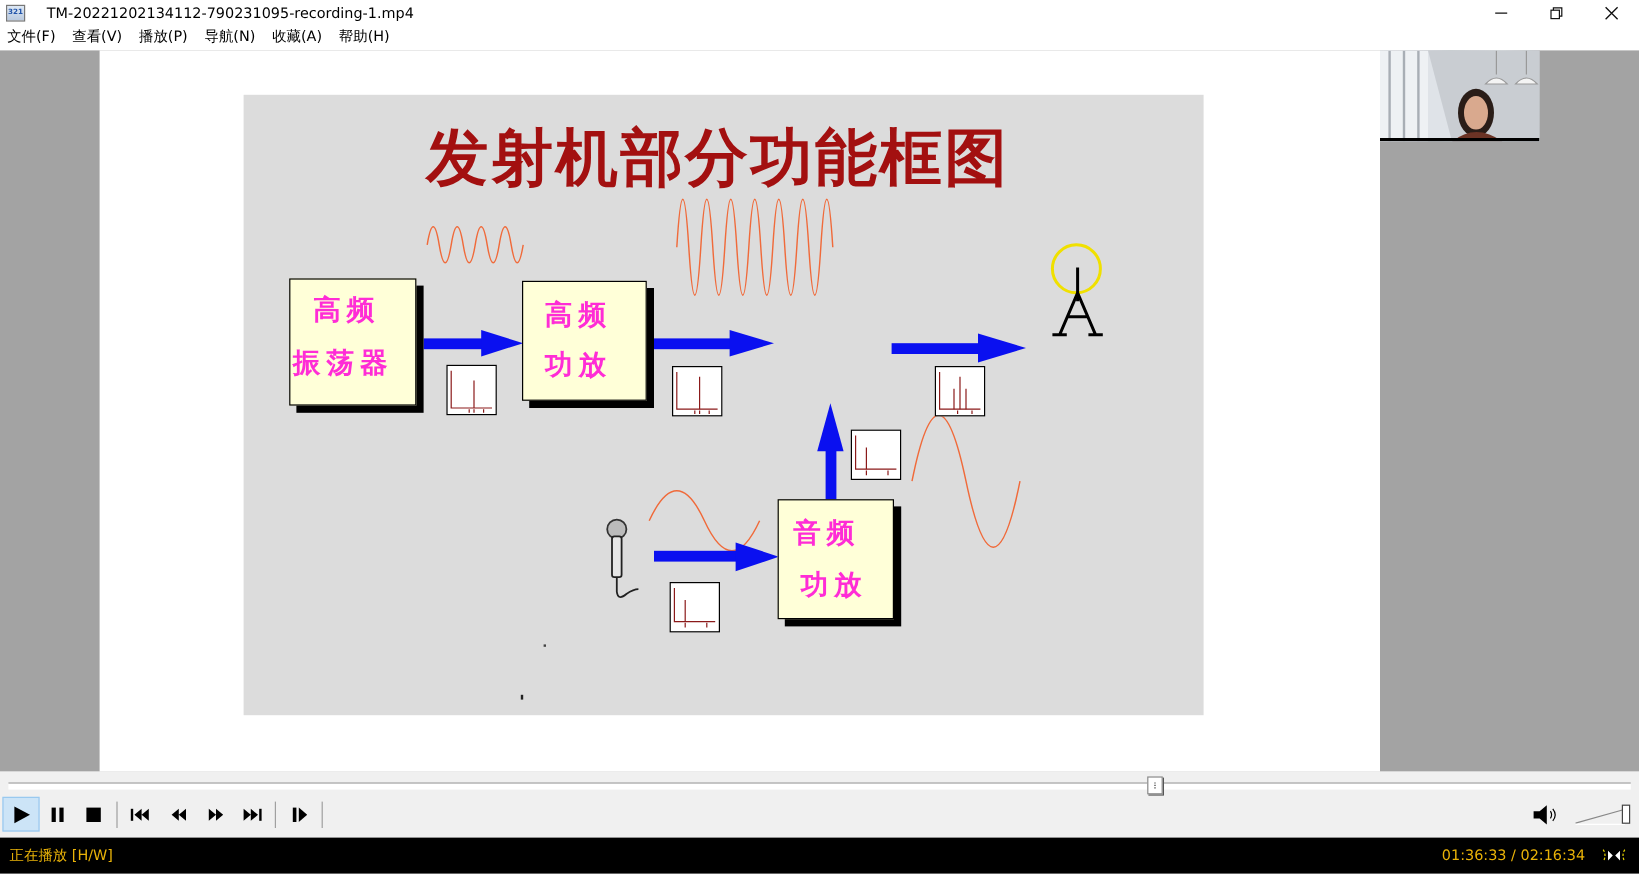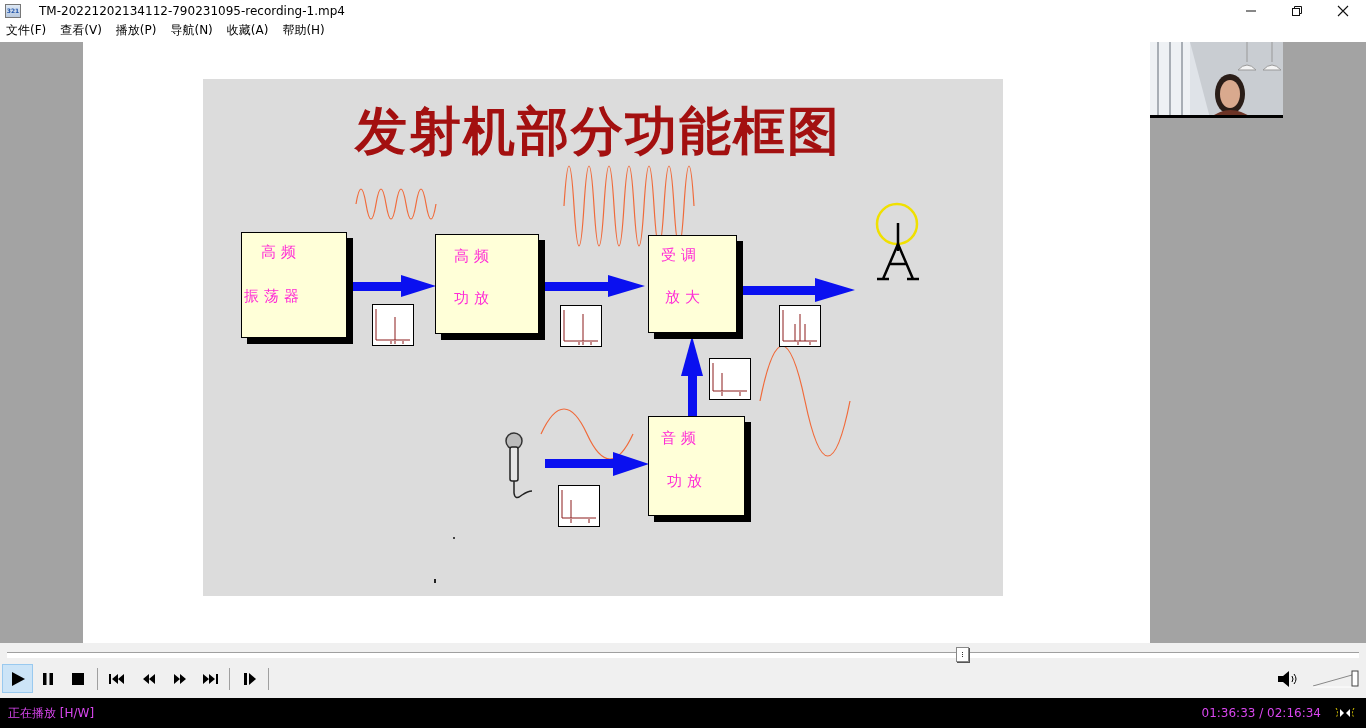--- a/index.html
+++ b/index.html
@@ -9,33 +9,33 @@
     .title-text { font-size: 12px; color: #000; margin-left: 12px; }
     .win-controls { position: absolute; right: 0; top: 0; height: 22px; display: flex; }
     .win-btn { width: 46px; height: 22px; display: flex; align-items: center; justify-content: center; font-size: 13px; color: #111; }
     .menubar { position: absolute; left: 0; top: 22px; width: 1190px; height: 20px; background: #fff; display: flex; align-items: flex-start; padding-left: 6px; }
     .menu-item { font-size: 12px; color: #000; margin-right: 14px; }
     .video-area { position: absolute; left: 0; top: 42px; width: 1366px; height: 601px; background: #a3a3a3; }
     .slide-white { position: absolute; left: 83px; top: 0; width: 1067px; height: 601px; background: #fff; }
     .slide { position: absolute; left: 203px; top: 37px; width: 800px; height: 517px; background: #dcdcdc; }
     .slide-title { position: absolute; left: 145px; top: 18px; width: 500px; text-align: center; font-family: "DejaVu Serif", serif; font-weight: bold; font-size: 52px; color: #a31010; letter-spacing: 2px; }
     .block { position: absolute; background: #ffffd8; border: 1px solid #000; box-shadow: 6px 6px 0 #000; }
-    .block-text { position: absolute; font-family: "DejaVu Serif", serif; font-weight: normal; font-size: 15px; color: #ff2cd6; letter-spacing: 5px; white-space: nowrap; }
+    .block-text { position: absolute; font-family: "DejaVu Serif", serif; font-weight: bold; font-size: 23px; color: #ff2cd6; letter-spacing: 5px; white-space: nowrap; }
     .spec { position: absolute; width: 42px; height: 42px; background: #fff; border: 1px solid #000; }
     .webcam { position: absolute; left: 1150px; top: 0; width: 133px; height: 76px; background: linear-gradient(100deg, #e9ecef 0%, #c7ccd2 40%, #d7dade 70%, #b6b9bd 100%); overflow: hidden; }
     .controls { position: absolute; left: 0; top: 643px; width: 1366px; height: 55px; background: #f0f0f0; }
     .seek-track { position: absolute; left: 7px; top: 9px; width: 1352px; height: 6px; border-top: 1px solid #a0a0a0; background: #fff; }
     .seek-thumb { position: absolute; left: 956px; top: 4px; width: 13px; height: 15px; background: #fff; border: 1px solid #888; box-shadow: 1px 1px 0 #555; }
     .seek-thumb::after { content: ""; position: absolute; left: 5px; top: 4px; width: 1px; height: 5px; border-left: 1px dotted #333; }
     .btn { position: absolute; top: 21px; height: 29px; display: flex; align-items: center; justify-content: center; }
     .btn-play { left: 2px; width: 31px; background: #cce4f7; border: 1px solid #99c9ef; }
     .sep { position: absolute; top: 25px; width: 1px; height: 22px; background: #a0a0a0; }
     .vol-icon { position: absolute; left: 1277px; top: 26px; }
     .vol-slider { position: absolute; left: 1312px; top: 26px; width: 48px; height: 20px; }
-    .statusbar { position: absolute; left: 0; top: 698px; width: 1366px; height: 30px; background: #000; color: #d946ef; font-size: 12px; display: flex; align-items: center; }
+    .statusbar { position: absolute; left: 0; top: 698px; width: 1366px; height: 30px; background: #000; color: #eab308; font-size: 12px; display: flex; align-items: center; }
     .status-left { position: absolute; left: 8px; }
     .status-time { position: absolute; right: 45px; text-align: center; }
     .status-icon { position: absolute; right: 10px; top: 8px; }
   </style>
 </head>
 <body>
 
 <div class="titlebar">
   <div class="app-icon">321</div>
   <span class="title-text">TM-20221202134112-790231095-recording-1.mp4</span>
@@ -118,24 +118,20 @@
       <rect x="231" y="500" width="2" height="4" fill="#222"></rect>
     </svg>
 
     <div class="block" style="left:38px;top:153px;width:106px;height:106px;">
       <span class="block-text" style="left:19px;top:10px;">高频</span>
       <span class="block-text" style="left:2px;top:54px;">振荡器</span>
     </div>
     <div class="block" style="left:232px;top:155px;width:104px;height:100px;">
       <span class="block-text" style="left:18px;top:12px;">高频</span>
       <span class="block-text" style="left:18px;top:54px;">功放</span>
-    </div>
-    <div class="block" style="left:445px;top:156px;width:89px;height:98px;">
-      <span class="block-text" style="left:12px;top:10px;">受调</span>
-      <span class="block-text" style="left:16px;top:52px;">放大</span>
     </div>
     <div class="block" style="left:445px;top:337px;width:97px;height:100px;padding-left:24px;">
       <span class="block-text" style="left:12px;top:12px;">音频</span>
       <span class="block-text" style="left:18px;top:55px;">功放</span>
     </div>
 
     <div class="spec" style="left:169px;top:225px;">
       <svg width="40" height="40">
           <path d="M3 4 V35 H37" stroke="#8b1a1a" fill="none"></path>
           <line x1="22" y1="12" x2="22" y2="35" stroke="#8b1a1a"></line>

